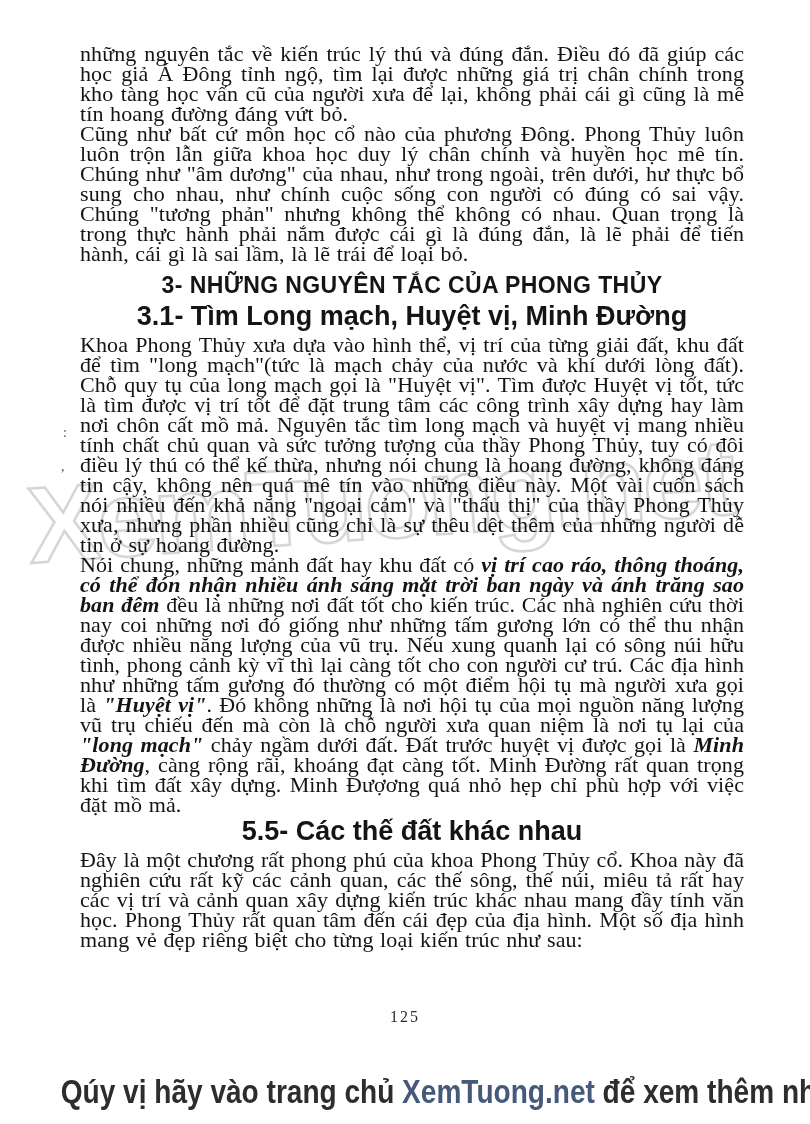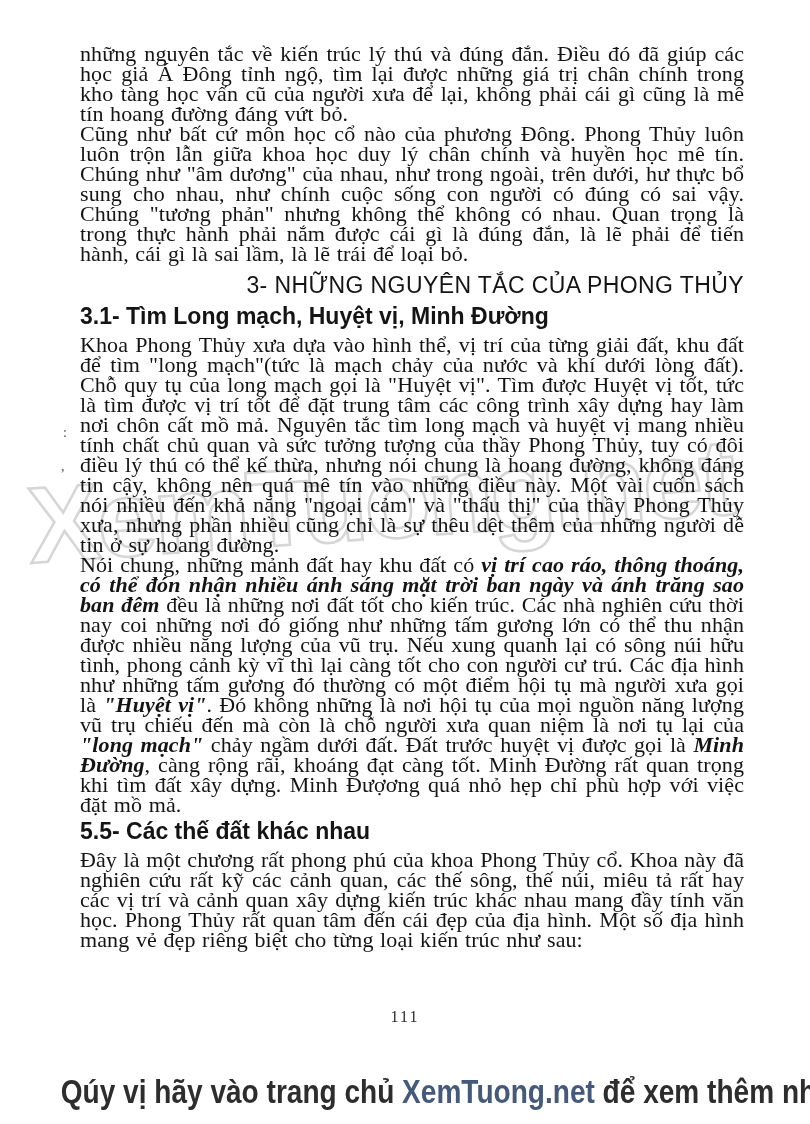--- a/index.html
+++ b/index.html
@@ -20,27 +20,27 @@
     margin:0;
     font-size:22px;
     line-height:20px;
     text-align:justify;
     letter-spacing:0.1px;
     word-spacing:1px;
   }
   .run-bi{font-weight:bold;font-style:italic;}
   .block-h1{
     font-family:"Liberation Sans", sans-serif;
-    font-weight:normal;font-size:23px;line-height:28px;
-    text-align:right;margin:7px 0 1px 0;letter-spacing:0.4px;
+    font-weight:bold;font-size:23px;line-height:28px;
+    text-align:center;margin:7px 0 1px 0;letter-spacing:0.4px;
   }
   .block-h2{
     font-family:"Liberation Sans", sans-serif;
-    font-weight:bold;font-size:23px;line-height:33px;
-    margin:0 0 2px 0;
+    font-weight:bold;font-size:27px;line-height:33px;
+    text-align:center;margin:0 0 2px 0;
   }
   
   .watermark{
     position:absolute;left:28px;top:472px;width:780px;z-index:1;
     font-family:"Liberation Sans", sans-serif;
     font-weight:bold;font-size:108px;line-height:1;
     white-space:nowrap;letter-spacing:-3px;
     transform:rotate(-4deg);transform-origin:left center;
     color:rgba(255,255,255,0.05);
     -webkit-text-stroke:2.6px #bcbcbc;
@@ -79,19 +79,19 @@
       <p class="block-p"><span>những nguyên tắc về kiến trúc lý thú và đúng đắn. Điều đó đã giúp các học giả Á Đông tỉnh ngộ, tìm lại được những giá trị chân chính trong kho tàng học vấn cũ của người xưa để lại, không phải cái gì cũng là mê tín hoang đường đáng vứt bỏ.</span></p>
       <p class="block-p"><span>Cũng như bất cứ môn học cổ nào của phương Đông. Phong Thủy luôn luôn trộn lẫn giữa khoa học duy lý chân chính và huyền học mê tín. Chúng như "âm dương" của nhau, như trong ngoài, trên dưới, hư thực  bổ sung cho nhau, như chính cuộc sống con người có đúng có sai vậy. Chúng "tương phản" nhưng không thể không có nhau. Quan trọng là  trong thực hành phải nắm được cái gì là đúng đắn, là lẽ phải để tiến hành, cái gì là sai lầm, là lẽ trái để loại bỏ.</span></p>
       <div class="block-h1"><span>3- NHỮNG NGUYÊN TẮC CỦA PHONG THỦY</span></div>
       <div class="block-h2"><span>3.1- Tìm Long mạch, Huyệt vị,  Minh Đường</span></div>
       <p class="block-p"><span>Khoa Phong Thủy xưa dựa vào hình thể, vị trí của từng giải đất, khu đất để tìm "long mạch"(tức là mạch chảy của nước và khí dưới lòng đất). Chỗ quy tụ của long mạch gọi là "Huyệt vị". Tìm được Huyệt vị tốt, tức là tìm được vị trí tốt để đặt trung tâm các công trình xây dựng hay làm  nơi chôn cất mồ mả. Nguyên tắc tìm long mạch và huyệt vị mang nhiều tính chất chủ quan và sức tưởng tượng của thầy Phong Thủy, tuy có đôi điều lý thú có thể kế thừa, nhưng nói chung là hoang đường, không đáng tin cậy, không nên quá mê tín vào những điều này. Một vài cuốn sách nói nhiều đến khả năng "ngoại cảm" và "thấu thị" của thầy Phong Thủy xưa, nhưng phần nhiều cũng chỉ là sự thêu dệt thêm của những người dễ tin ở sự hoang đường.</span></p>
       <p class="block-p"><span>Nói chung, những mảnh đất hay khu đất có </span><span class="run-bi">vị trí cao ráo, thông thoáng, có thể đón nhận nhiều ánh sáng mặt trời ban ngày và ánh trăng sao ban đêm</span><span> đều là những nơi đất tốt cho kiến trúc. Các nhà nghiên cứu thời nay coi những nơi đó giống như những tấm gương lớn có thể thu nhận được nhiều năng lượng của vũ trụ. Nếu xung quanh lại có sông núi hữu tình, phong cảnh kỳ vĩ thì lại càng tốt cho con người cư trú. Các địa hình như những tấm gương đó thường có một điểm hội tụ mà người xưa gọi là </span><span class="run-bi">"Huyệt vị"</span><span>. Đó không những là nơi hội tụ của mọi nguồn năng lượng vũ trụ chiếu đến mà còn là chỗ người xưa  quan niệm là nơi tụ lại của </span><span class="run-bi">"long mạch"</span><span> chảy ngầm dưới đất. Đất trước huyệt vị được gọi là </span><span class="run-bi">Minh Đường</span><span>, càng rộng rãi, khoáng đạt càng tốt. Minh Đường rất quan trọng khi tìm đất xây dựng. Minh Đượơng quá nhỏ hẹp chỉ phù hợp với việc đặt mồ mả.</span></p>
       <div class="block-h2"><span>5.5- Các thế đất khác nhau</span></div>
       <p class="block-p"><span>Đây là một chương rất phong phú của khoa Phong Thủy cổ.  Khoa này đã nghiên cứu rất kỹ các cảnh quan, các thế sông, thế núi, miêu tả rất hay các vị trí và cảnh quan xây dựng kiến trúc khác nhau mang đầy tính văn học. Phong Thủy rất quan tâm đến cái đẹp của địa hình. Một số địa hình mang vẻ đẹp riêng biệt cho từng loại kiến trúc như sau:</span></p>
     </div>
 
-  <div class="page-number">111</div>
+  <div class="page-number">125</div>
 
   <div class="footer">
     <span>Qúy vị hãy vào trang chủ </span><span style="color: rgb(69, 89, 122);">XemTuong.net</span><span> để xem thêm nhiều mục hay khác</span>
   </div>
 
 </div>
 
 </body></html>

